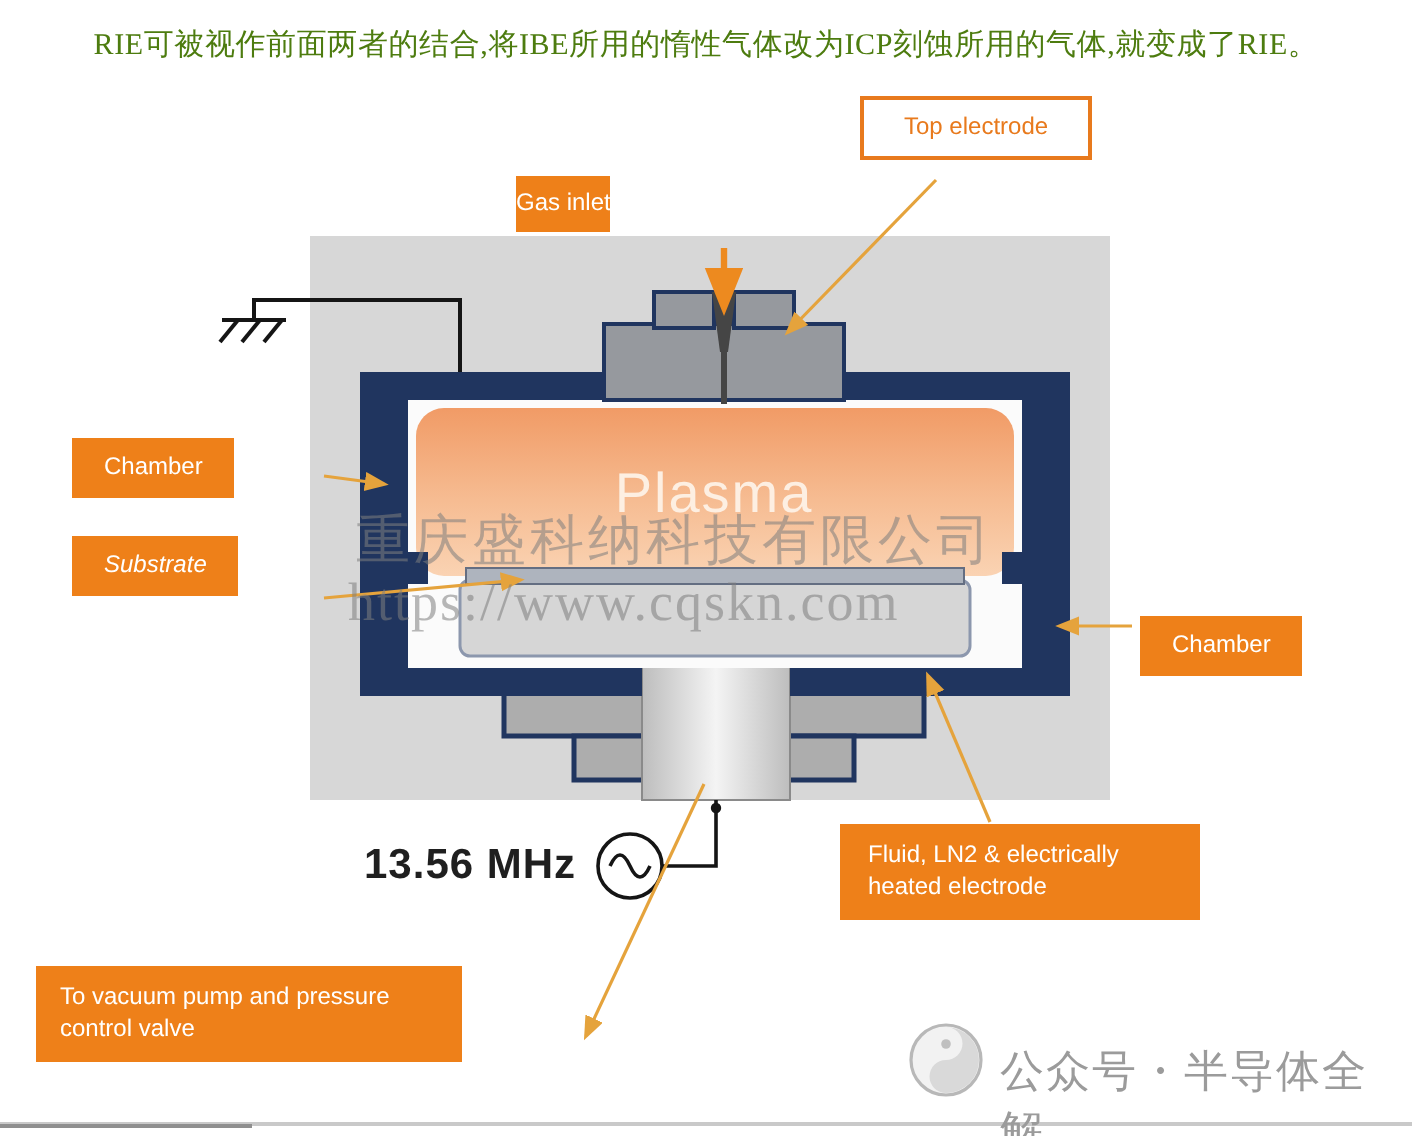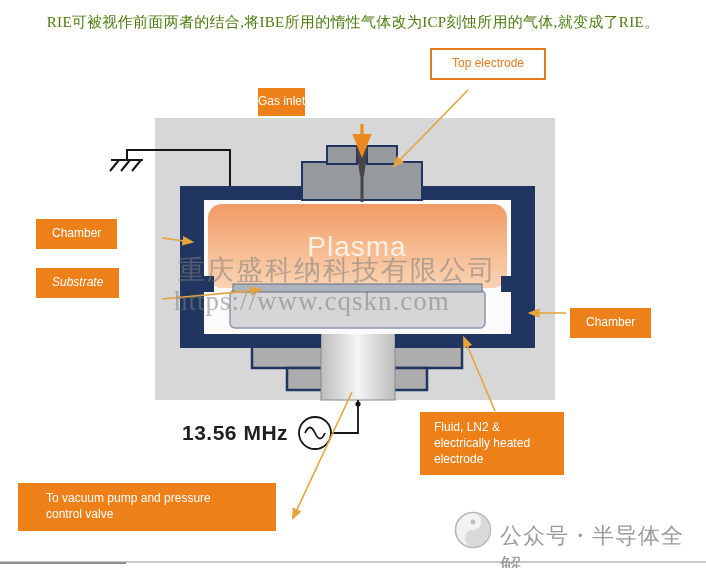--- a/index.html
+++ b/index.html
@@ -129,22 +129,22 @@
 </svg>
 
 <div class="watermark" style="left:178px; top:252px;">重庆盛科纳科技有限公司</div>
 <div class="watermark" style="left:174px; top:286px; letter-spacing:1px;text-align:center;">https://www.cqskn.com</div>
 
 <div class="lbl outline" style="left:430px; top:48px; padding:6px 20px;">Top electrode</div>
 <div class="lbl" style="left:258px; top:88px; padding:6px 0;">Gas inlet</div>
 <div class="lbl" style="left:36px; top:219px;">Chamber</div>
 <div class="lbl" style="left:36px; top:268px;font-style:italic;">Substrate</div>
 <div class="lbl" style="left:570px; top:296px;margin-top:12px;">Chamber</div>
-<div class="lbl" style="left:420px; top:412px; width:144px; padding:8px 14px;">Fluid, LN2 &amp; electrically heated electrode</div>
-<div class="lbl" style="left:18px; top:483px; width:258px; padding:8px 28px;">To vacuum pump and pressure control valve</div>
+<div class="lbl" style="left:420px; top:412px; width:180px; padding:8px 14px;">Fluid, LN2 &amp; electrically heated electrode</div>
+<div class="lbl" style="left:18px; top:483px; width:213px; padding:8px 12px;">To vacuum pump and pressure control valve</div>
 
 <div class="freq" style="left:170px; top:421px;">13.56 MHz</div>
 
 <svg class="footer-logo" style="left:452px; top:509px;" width="42" height="42" viewBox="0 0 42 42">
   <circle cx="21" cy="21" r="17.5" fill="#F2F2F2" stroke="#B8B8B8" stroke-width="1.6"></circle>
   <path d="M21,4.5 a16.5,16.5 0 0 1 0,33 a8.25,8.25 0 0 1 0,-16.5 a8.25,8.25 0 0 0 0,-16.5 Z" fill="#D9D9D9"></path>
   <circle cx="21" cy="13" r="2.4" fill="#BFBFBF"></circle>
 </svg>
 <div class="footer-text" style="left:500px; top:521px;">公众号・半导体全解</div>
 

